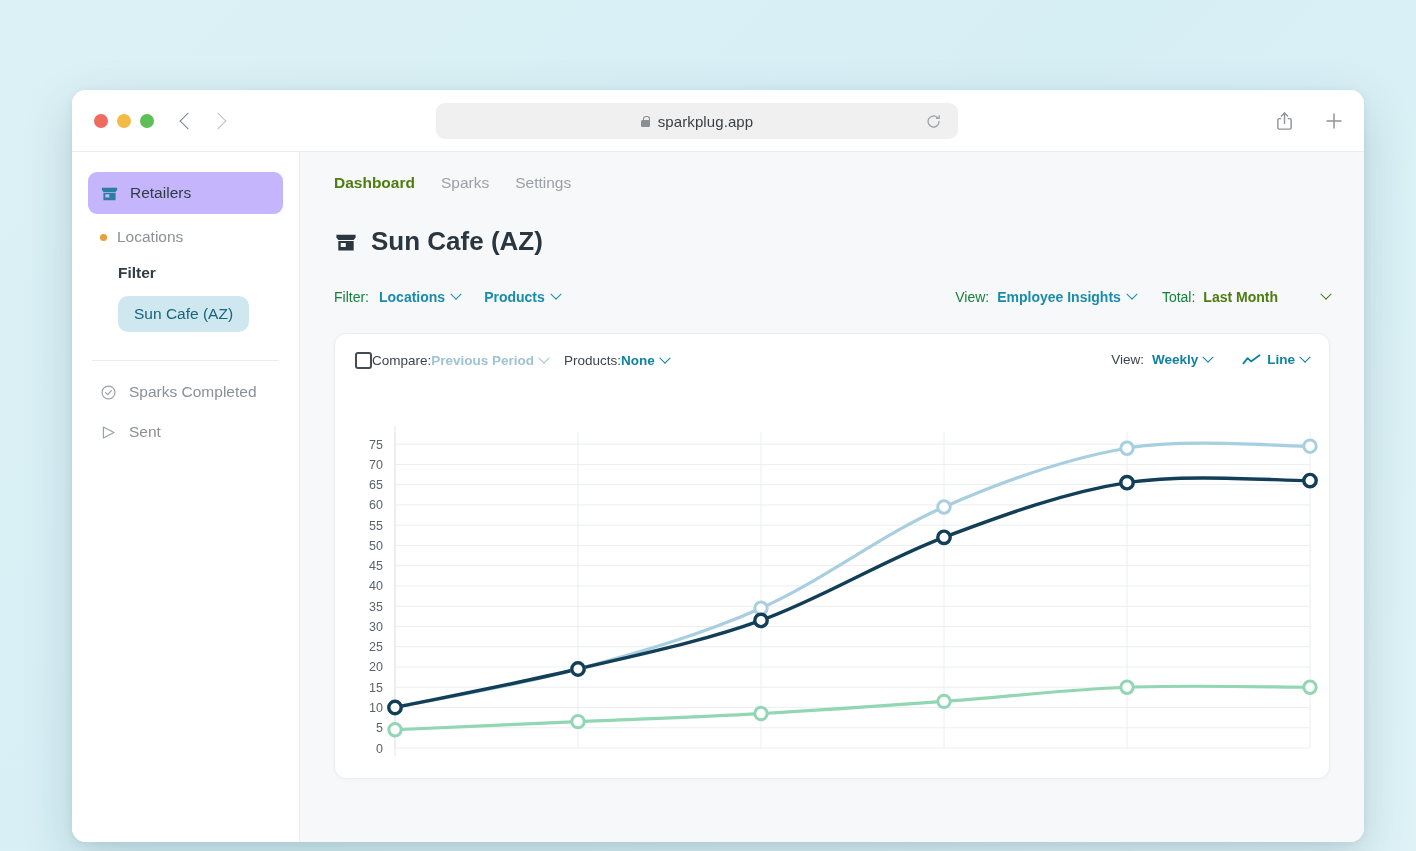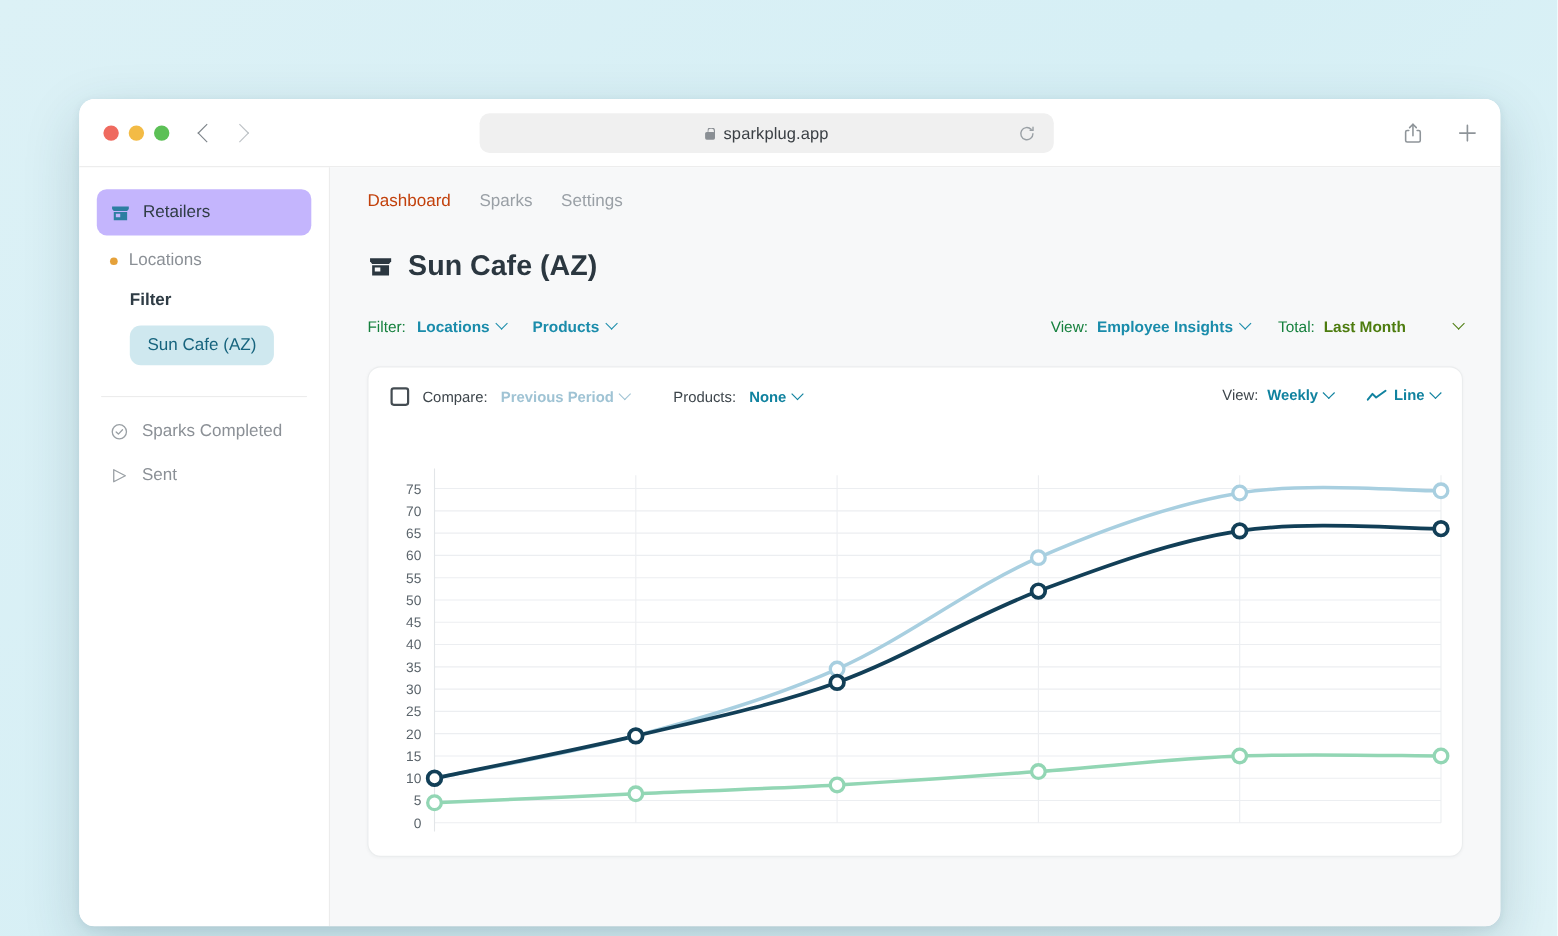--- a/index.html
+++ b/index.html
@@ -102,21 +102,21 @@
     font-size: 15.5px; color: #8b9096;
   }
   .side-item2 .gi { color: #9aa0a5; display: flex; }
   
   .main {
     flex: 1; background: #f7f8f9;
     padding: 22px 34px 0 34px; position: relative;
   }
   .tabs { display: flex; gap: 26px; align-items: center; }
   .tab { font-size: 15.5px; color: #9aa0a6; }
-  .tab.active { color: #c2410c; font-weight: 400; }
+  .tab.active { color: #4d7c0f; font-weight: 700; }
   .cta {
     position: absolute; right: 34px; top: 18px;
     height: 51px; padding: 0 26px;
     border-radius: 10px; border: none;
     background: linear-gradient(100deg, #5bc0d6 0%, #34aecc 55%, #1fa6c8 100%);
     color: #fff; font-size: 15.5px; font-weight: 700;
     display: flex; align-items: center; gap: 12px;
     font-family: "Liberation Sans", sans-serif;
     box-shadow: 0 2px 6px rgba(30,150,180,.22);
   }
@@ -147,21 +147,21 @@
   .card {
     margin-top: 26px;
     height: 446px;
     background: #ffffff;
     border: 1px solid #ebedee;
     border-radius: 12px;
     position: relative;
     box-shadow: 0 1px 3px rgba(30,50,60,.04);
   }
   .cardbar {
-    display: flex; align-items: center; gap: 12px;
+    display: flex; align-items: center; 
     padding: 18px 20px 0 20px; position: relative;
   }
   .cbox {
     width: 17px; height: 17px; border: 2px solid #444c52; border-radius: 3px;
     background: #fff;
   }
   .clabel { font-size: 13.5px; color: #3d454b; }
   .cval { font-size: 13.5px; font-weight: 700; color: #9fc3d4; display: inline-flex; align-items: center; gap: 6px; }
   .cval.teal { color: #10829f; }
   .cbarright { position: absolute; right: 20px; top: 18px; display: flex; align-items: center; gap: 30px; }

